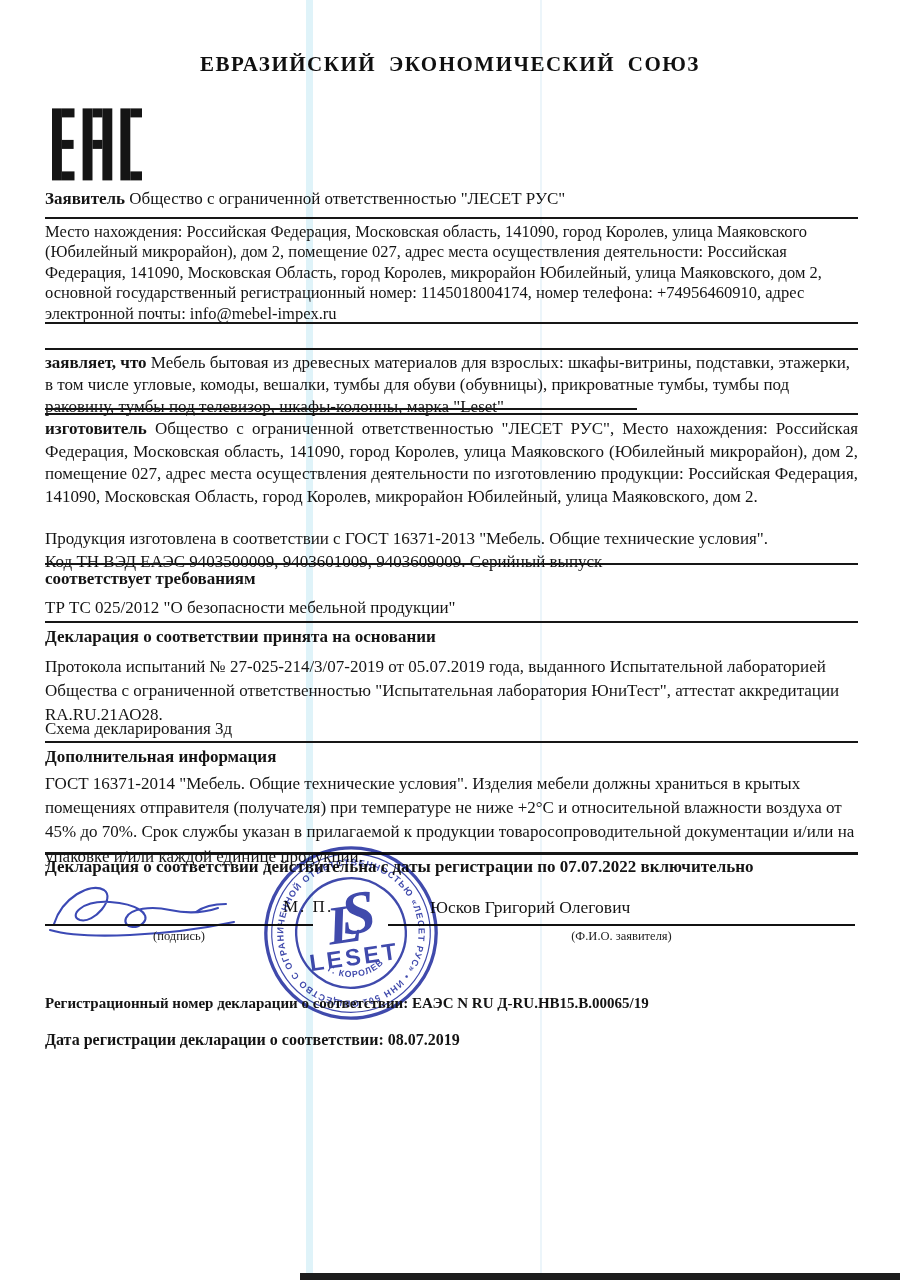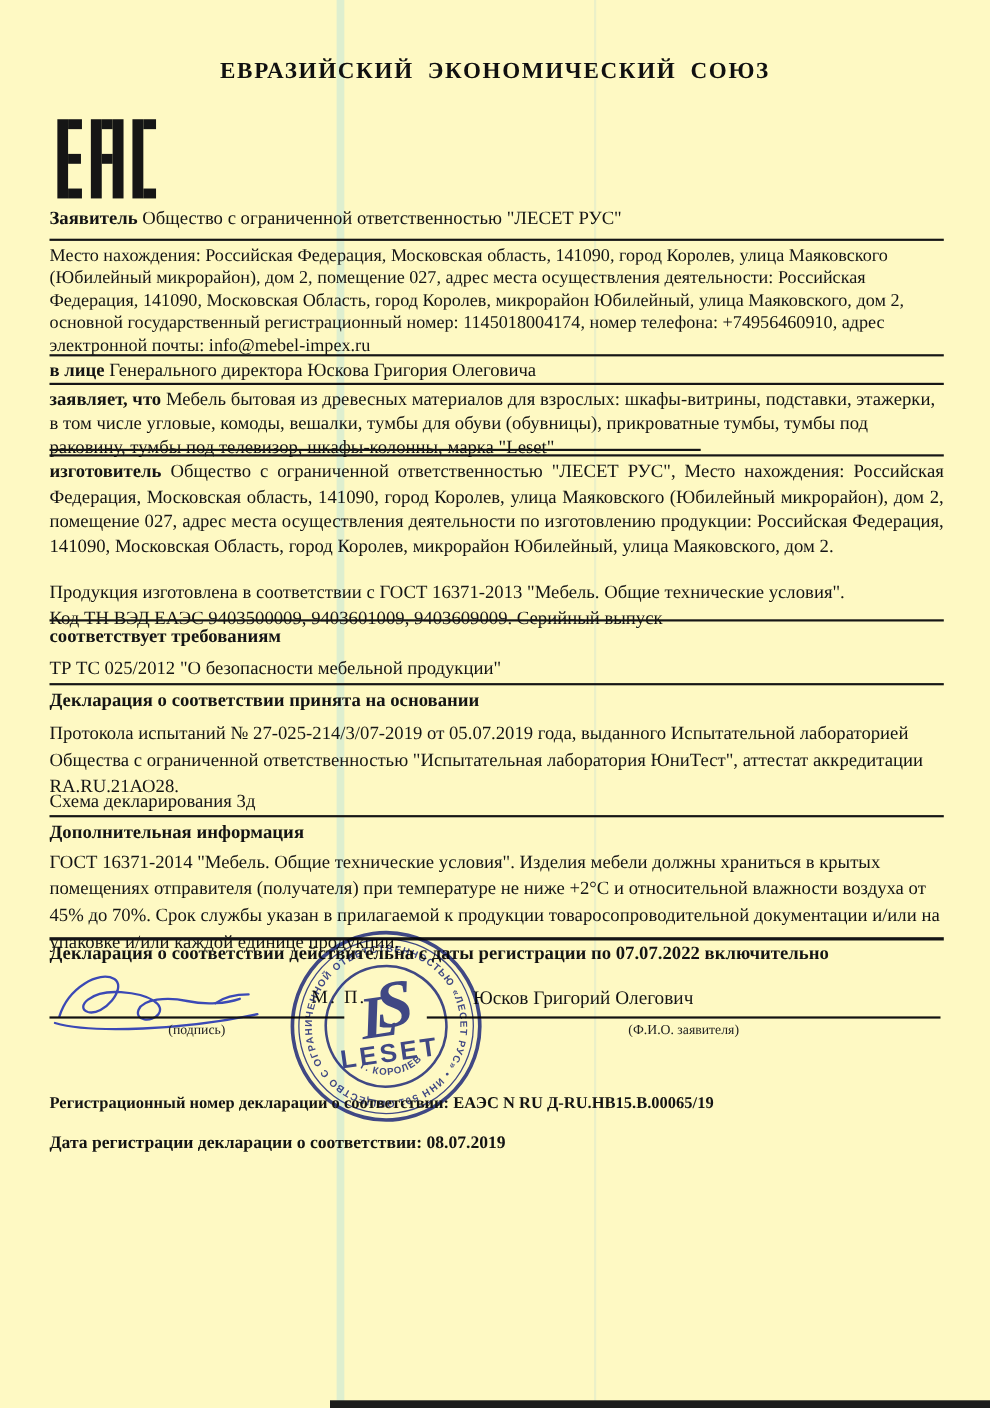--- a/index.html
+++ b/index.html
@@ -5,21 +5,21 @@
   html,body{margin:0;padding:0;}
   body{
     background:#e8e8e8;
     font-family:"Liberation Serif","DejaVu Serif",serif;
     -webkit-font-smoothing:antialiased;
   }
   .page{
     position:relative;
     width:900px;height:1280px;
     margin:0 auto;
-    background:#fef9c3;
+    background:#ffffff;
     overflow:hidden;
     color:#141414;
   }
   
   .streak{position:absolute;top:0;bottom:0;pointer-events:none;}
   .streak.s1{left:306px;width:7px;background:rgba(150,215,235,.30);}
   .streak.s2{left:540px;width:2px;background:rgba(150,200,225,.18);}
 
   .title{
     position:absolute;left:0;right:0;text-align:center;
@@ -84,23 +84,20 @@
   <div class="abs" style="top:188px;">
     <p class="doc"><span class="lbl">Заявитель</span><span> Общество с ограниченной ответственностью "ЛЕСЕТ РУС"</span></p>
   </div>
   <div class="rule" style="top:217px;"></div>
 
   <div class="abs" style="top:222px;">
     <p class="doc" style="font-size:16.5px;line-height:20.4px;">Место нахождения: Российская Федерация, Московская область, 141090, город Королев, улица Маяковского (Юбилейный микрорайон), дом 2, помещение 027, адрес места осуществления деятельности: Российская Федерация, 141090, Московская Область, город Королев, микрорайон Юбилейный, улица Маяковского, дом 2, основной государственный регистрационный номер: 1145018004174, номер телефона: +74956460910, адрес электронной почты: info@mebel-impex.ru</p>
   </div>
   <div class="rule thin" style="top:322px;"></div>
 
-  <div class="abs" style="top:326px;">
-    <p class="doc"><span class="lbl">в лице</span><span> Генерального директора Юскова Григория Олеговича</span></p>
-  </div>
   <div class="rule thin" style="top:348px;"></div>
 
   <div class="abs" style="top:352px;">
     <p class="doc" style="line-height:22px;"><span class="lbl">заявляет, что</span><span> Мебель бытовая из древесных материалов для взрослых: шкафы-витрины, подставки, этажерки, в том числе угловые, комоды, вешалки, тумбы для обуви (обувницы), прикроватные тумбы, тумбы под раковину, тумбы под телевизор, шкафы-колонны, марка "Leset"</span></p>
   </div>
   <div class="rule partial" style="top:408px;"></div>
   <div class="rule" style="top:413px;"></div>
 
   <div class="abs" style="top:418px;">
     <p class="doc" style="line-height:22.6px;text-align:justify;"><span class="lbl">изготовитель</span><span> Общество с ограниченной ответственностью "ЛЕСЕТ РУС", Место нахождения: Российская Федерация, Московская область, 141090, город Королев, улица Маяковского (Юбилейный микрорайон), дом 2, помещение 027, адрес места осуществления деятельности по изготовлению продукции: Российская Федерация, 141090, Московская Область, город Королев, микрорайон Юбилейный, улица Маяковского, дом 2.</span></p>

